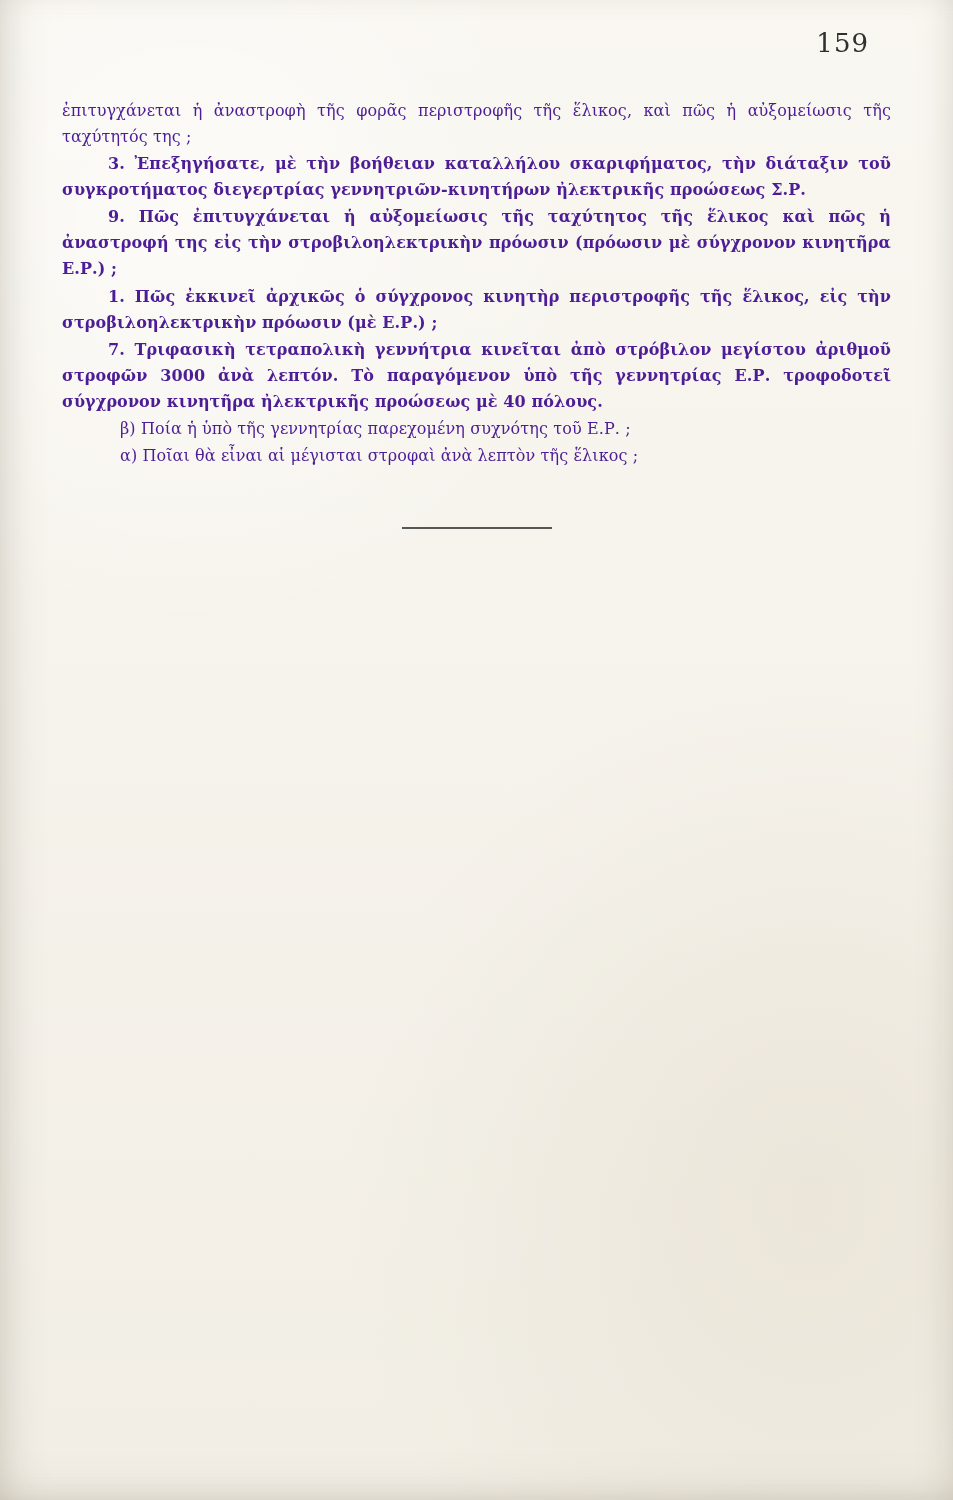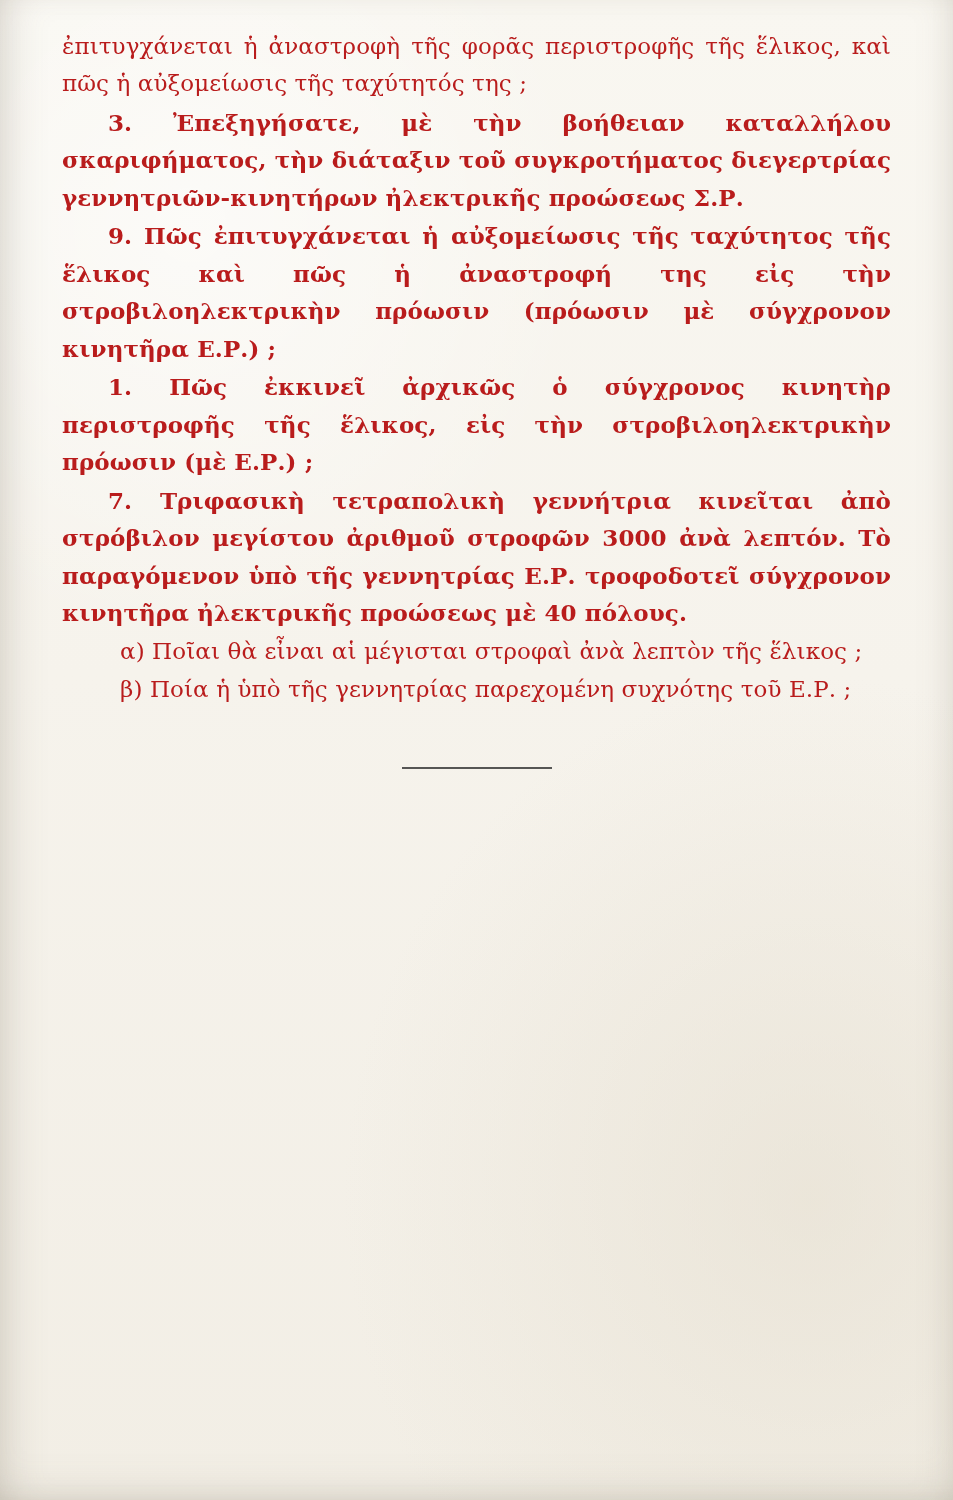--- a/index.html
+++ b/index.html
@@ -40,24 +40,24 @@
   }
   .folio {
     text-align: right;
     font-size: 26px;
     letter-spacing: 1px;
     color: #2f2f2f;
     margin: 0 22px 40px 0;
     font-family: "DejaVu Serif", serif;
   }
   .body-text {
-    font-size: 23px;
+    font-size: 16px;
     line-height: 1.63;
     text-align: justify;
-    color: #b91c1c;
+    color: #4c1d95;
     letter-spacing: 0.1px;
   }
   .para {
     margin: 0 0 1px 0;
     text-indent: 0;
   }
   .para.indented {
     text-indent: 46px;
     font-weight: bold;
   }
@@ -102,29 +102,30 @@
 
 <div class="bleed">
   <div>&nbsp;</div>
   <div>&nbsp;</div>
   <div>&nbsp;</div>
   <div>&nbsp;</div>
 </div>
 
 <div class="content">
 
+  <div class="folio">159</div>
 
   <div class="body-text">
     <p class="para">ἐπιτυγχάνεται ἡ ἀναστροφὴ τῆς φορᾶς περιστροφῆς τῆς ἕλικος, καὶ πῶς ἡ αὐξομείωσις τῆς ταχύτητός της ;</p>
     <p class="para indented">3. Ἐπεξηγήσατε, μὲ τὴν βοήθειαν καταλλήλου σκαριφήματος, τὴν διάταξιν τοῦ συγκροτήματος διεγερτρίας γεννητριῶν-κινητήρων ἠλεκτρικῆς προώσεως Σ.Ρ.</p>
     <p class="para indented">9. Πῶς ἐπιτυγχάνεται ἡ αὐξομείωσις τῆς ταχύτητος τῆς ἕλικος καὶ πῶς ἡ ἀναστροφή της εἰς τὴν στροβιλοηλεκτρικὴν πρόωσιν (πρόωσιν μὲ σύγχρονον κινητῆρα Ε.Ρ.) ;</p>
     <p class="para indented">1. Πῶς ἐκκινεῖ ἀρχικῶς ὁ σύγχρονος κινητὴρ περιστροφῆς τῆς ἕλικος, εἰς τὴν στροβιλοηλεκτρικὴν πρόωσιν (μὲ Ε.Ρ.) ;</p>
     <p class="para indented">7. Τριφασικὴ τετραπολικὴ γεννήτρια κινεῖται ἀπὸ στρόβιλον μεγίστου ἀριθμοῦ στροφῶν 3000 ἀνὰ λεπτόν. Τὸ παραγόμενον ὑπὸ τῆς γεννητρίας Ε.Ρ. τροφοδοτεῖ σύγχρονον κινητῆρα ἠλεκτρικῆς προώσεως μὲ 40 πόλους.</p>
+    <p class="para sub">β) Ποία ἡ ὑπὸ τῆς γεννητρίας παρεχομένη συχνότης τοῦ Ε.Ρ. ;</p>
     <p class="para sub">α) Ποῖαι θὰ εἶναι αἱ μέγισται στροφαὶ ἀνὰ λεπτὸν τῆς ἕλικος ;</p>
-    <p class="para sub">β) Ποία ἡ ὑπὸ τῆς γεννητρίας παρεχομένη συχνότης τοῦ Ε.Ρ. ;</p>
   </div>
 
   <div class="rule-wrap">
     <div class="rule"></div>
   </div>
 
 </div>
 
 <div class="edge-shade"></div>
 

